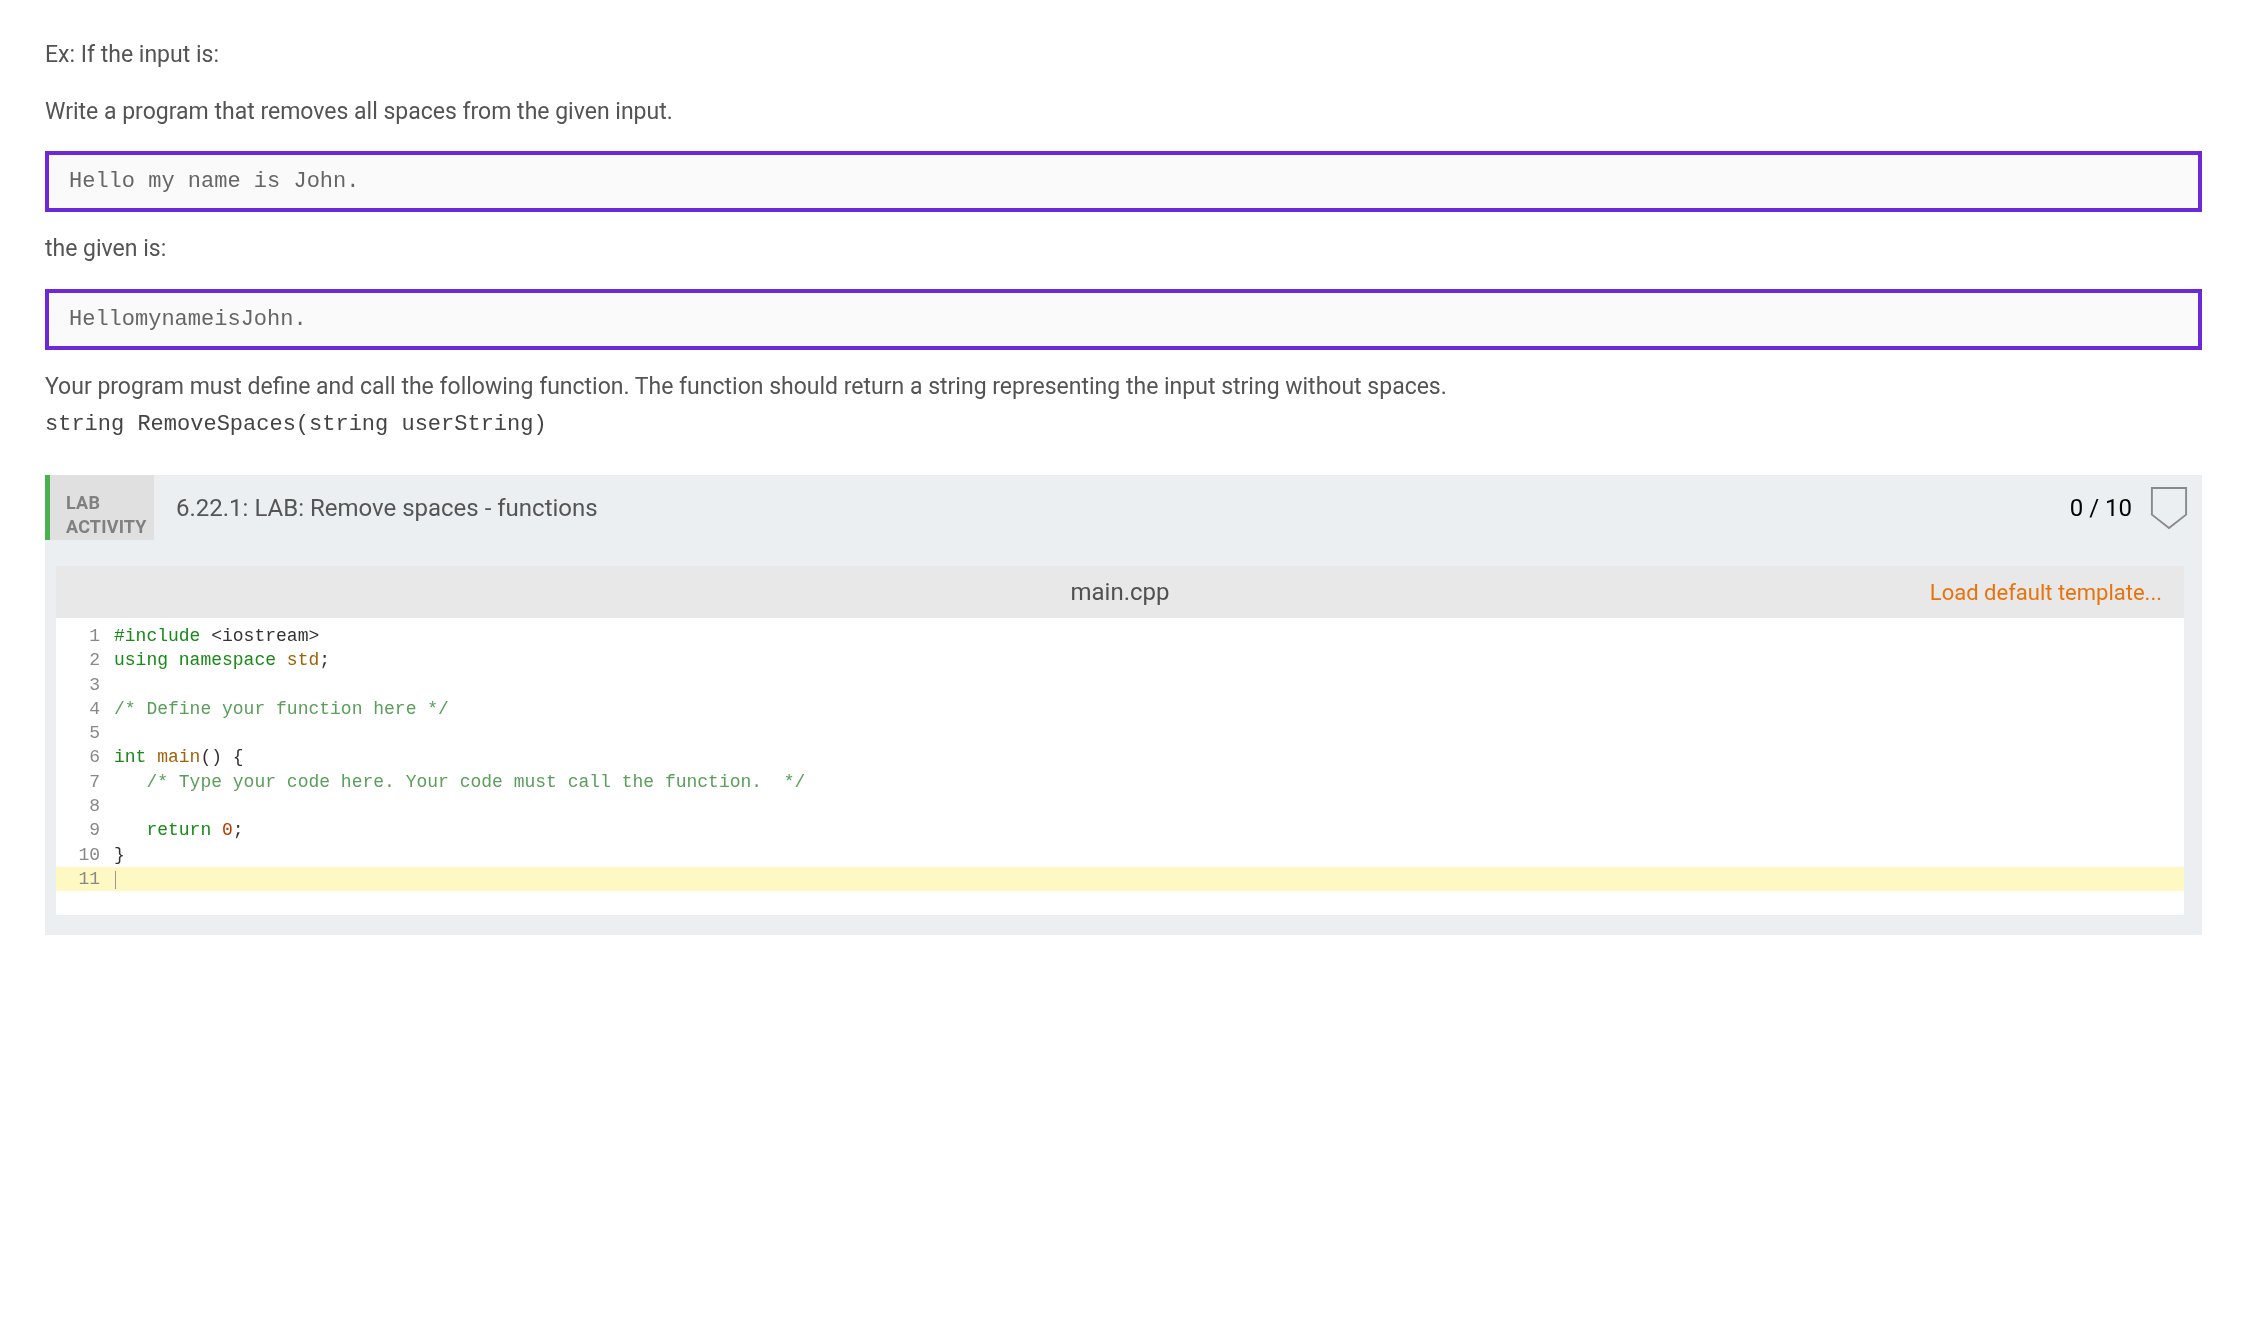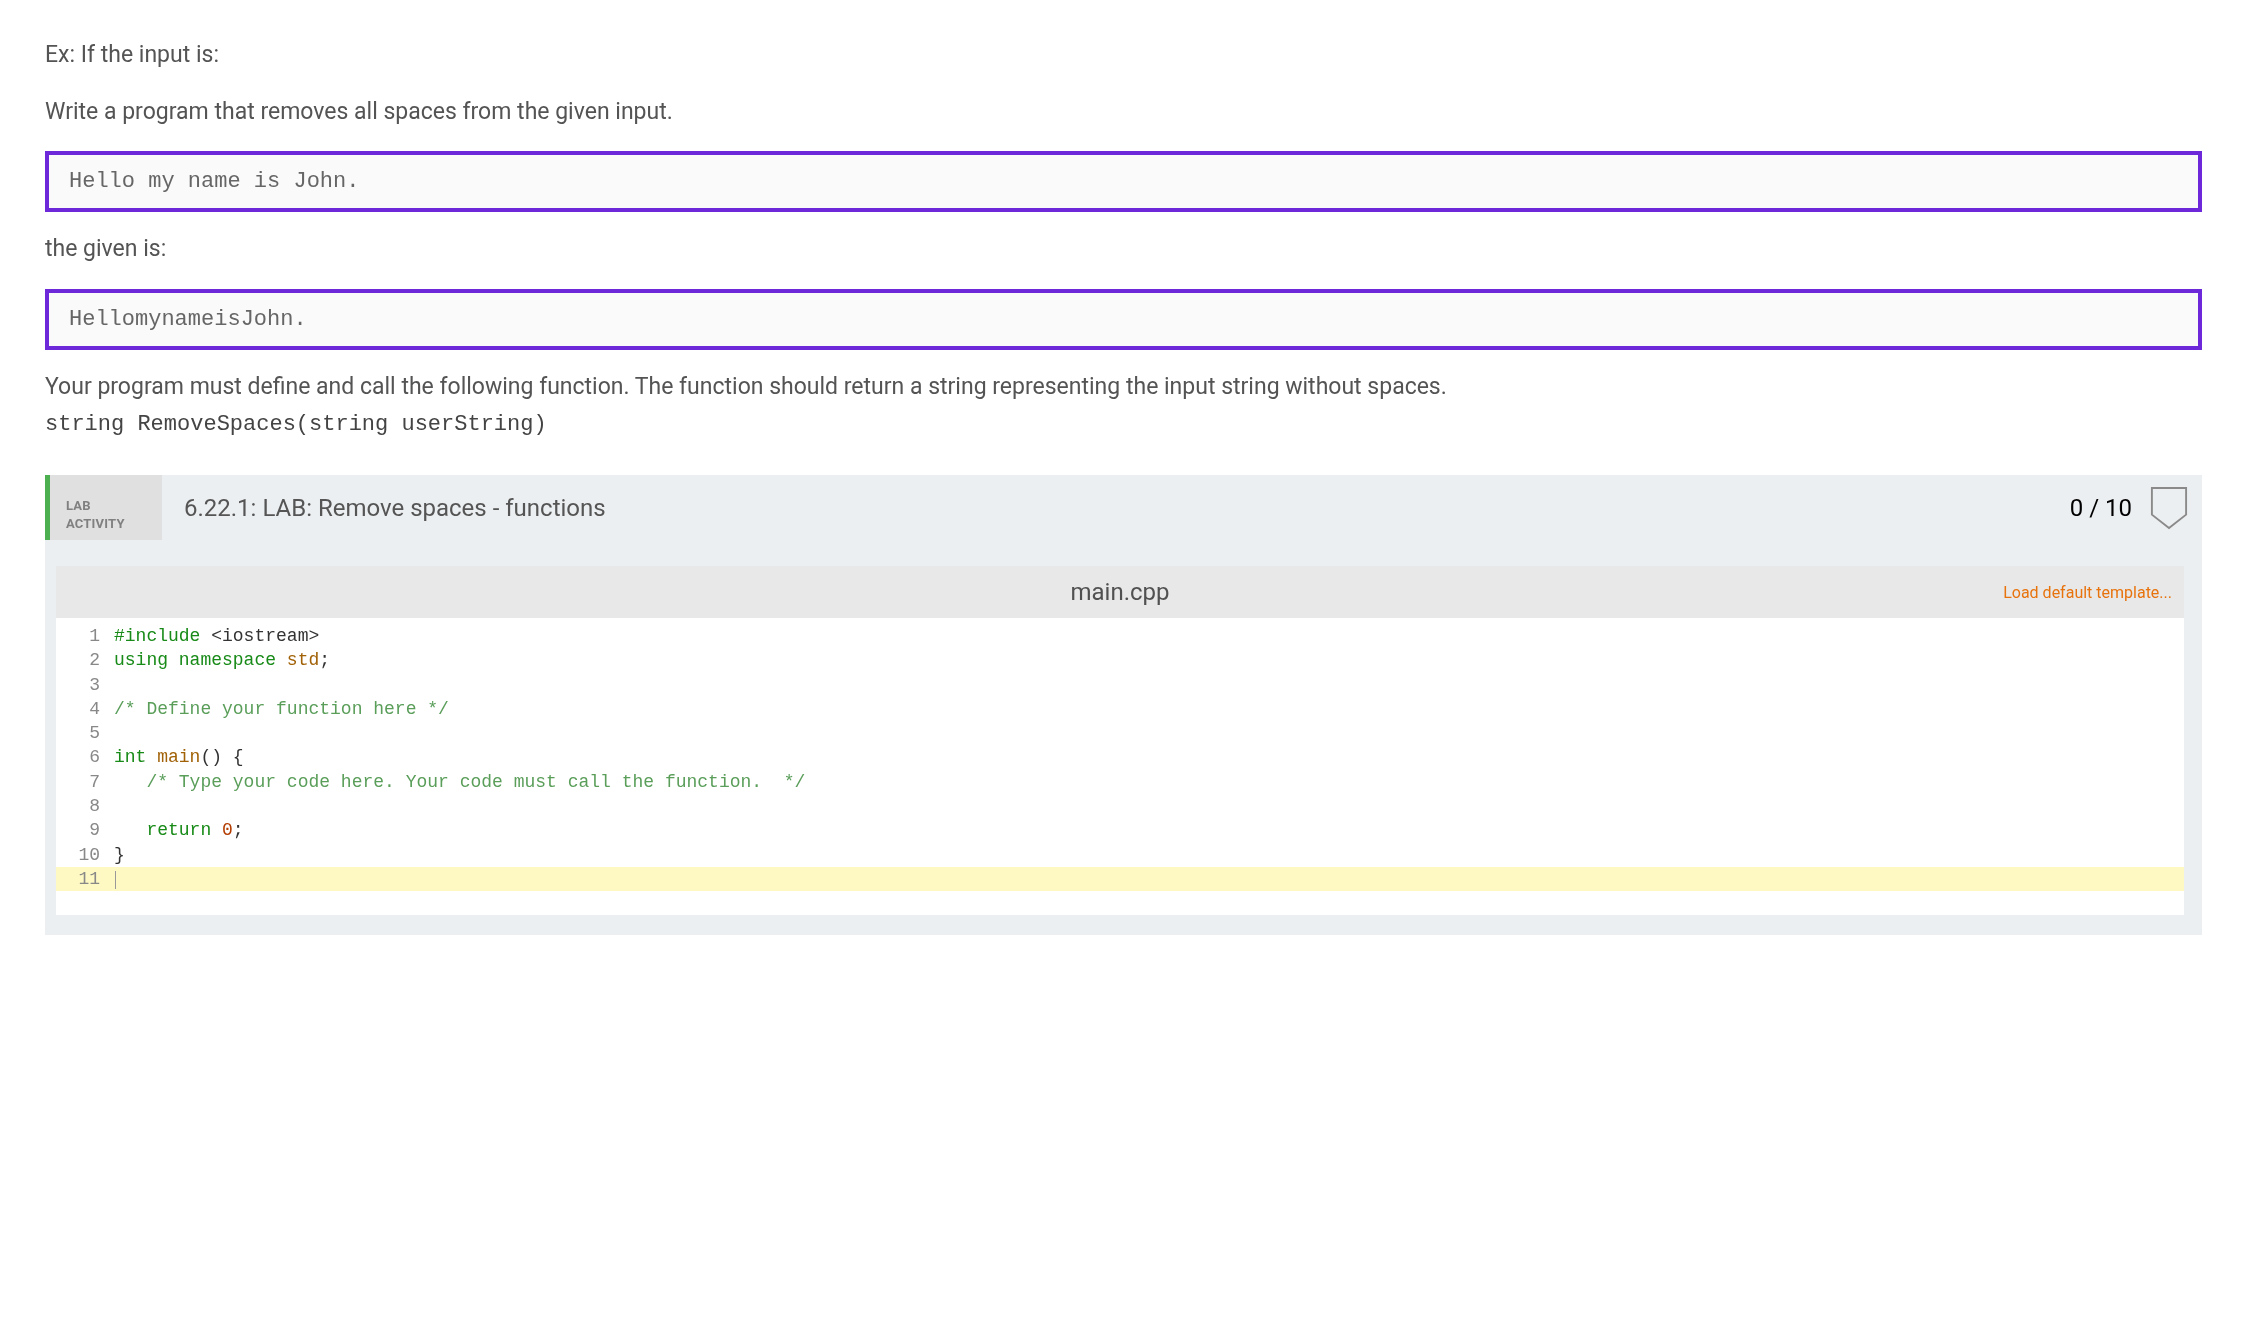--- a/index.html
+++ b/index.html
@@ -44,28 +44,28 @@
     display: flex;
     align-items: stretch;
     background: #eceff1;
     min-height: 65px;
     border-left: 5px solid #4caf50;
     position: relative;
   }
   .lab-activity-tag {
     background: #e0e0e0;
     color: #808080;
-    font-size: 13px;
+    font-size: 18px;
     font-weight: 700;
     line-height: 1.35;
     padding: 15px 16px 0 16px;
     display: flex;
     flex-direction: column;
     justify-content: center;
-    width: 112px;
+    width: 104px;
     letter-spacing: 0.2px;
   }
   .lab-title {
     flex: 1;
     display: flex;
     align-items: center;
     padding-left: 22px;
     font-size: 24px;
     color: #555;
     font-weight: 400;
@@ -98,23 +98,23 @@
   .editor-filename {
     position: absolute;
     left: 50%;
     transform: translateX(-50%);
     font-size: 24px;
     color: #515151;
     font-weight: 400;
   }
   .editor-load-link {
     position: absolute;
-    right: 12px;
+    right: 22px;
     color: #e8730d;
-    font-size: 16px;
+    font-size: 22px;
     cursor: pointer;
     font-weight: 400;
   }
   .editor-body {
     background: #fff;
     font-family: "Menlo", "Consolas", "Courier New", monospace;
     font-size: 18px;
     line-height: 1.35;
     padding-top: 6px;
     padding-bottom: 24px;

